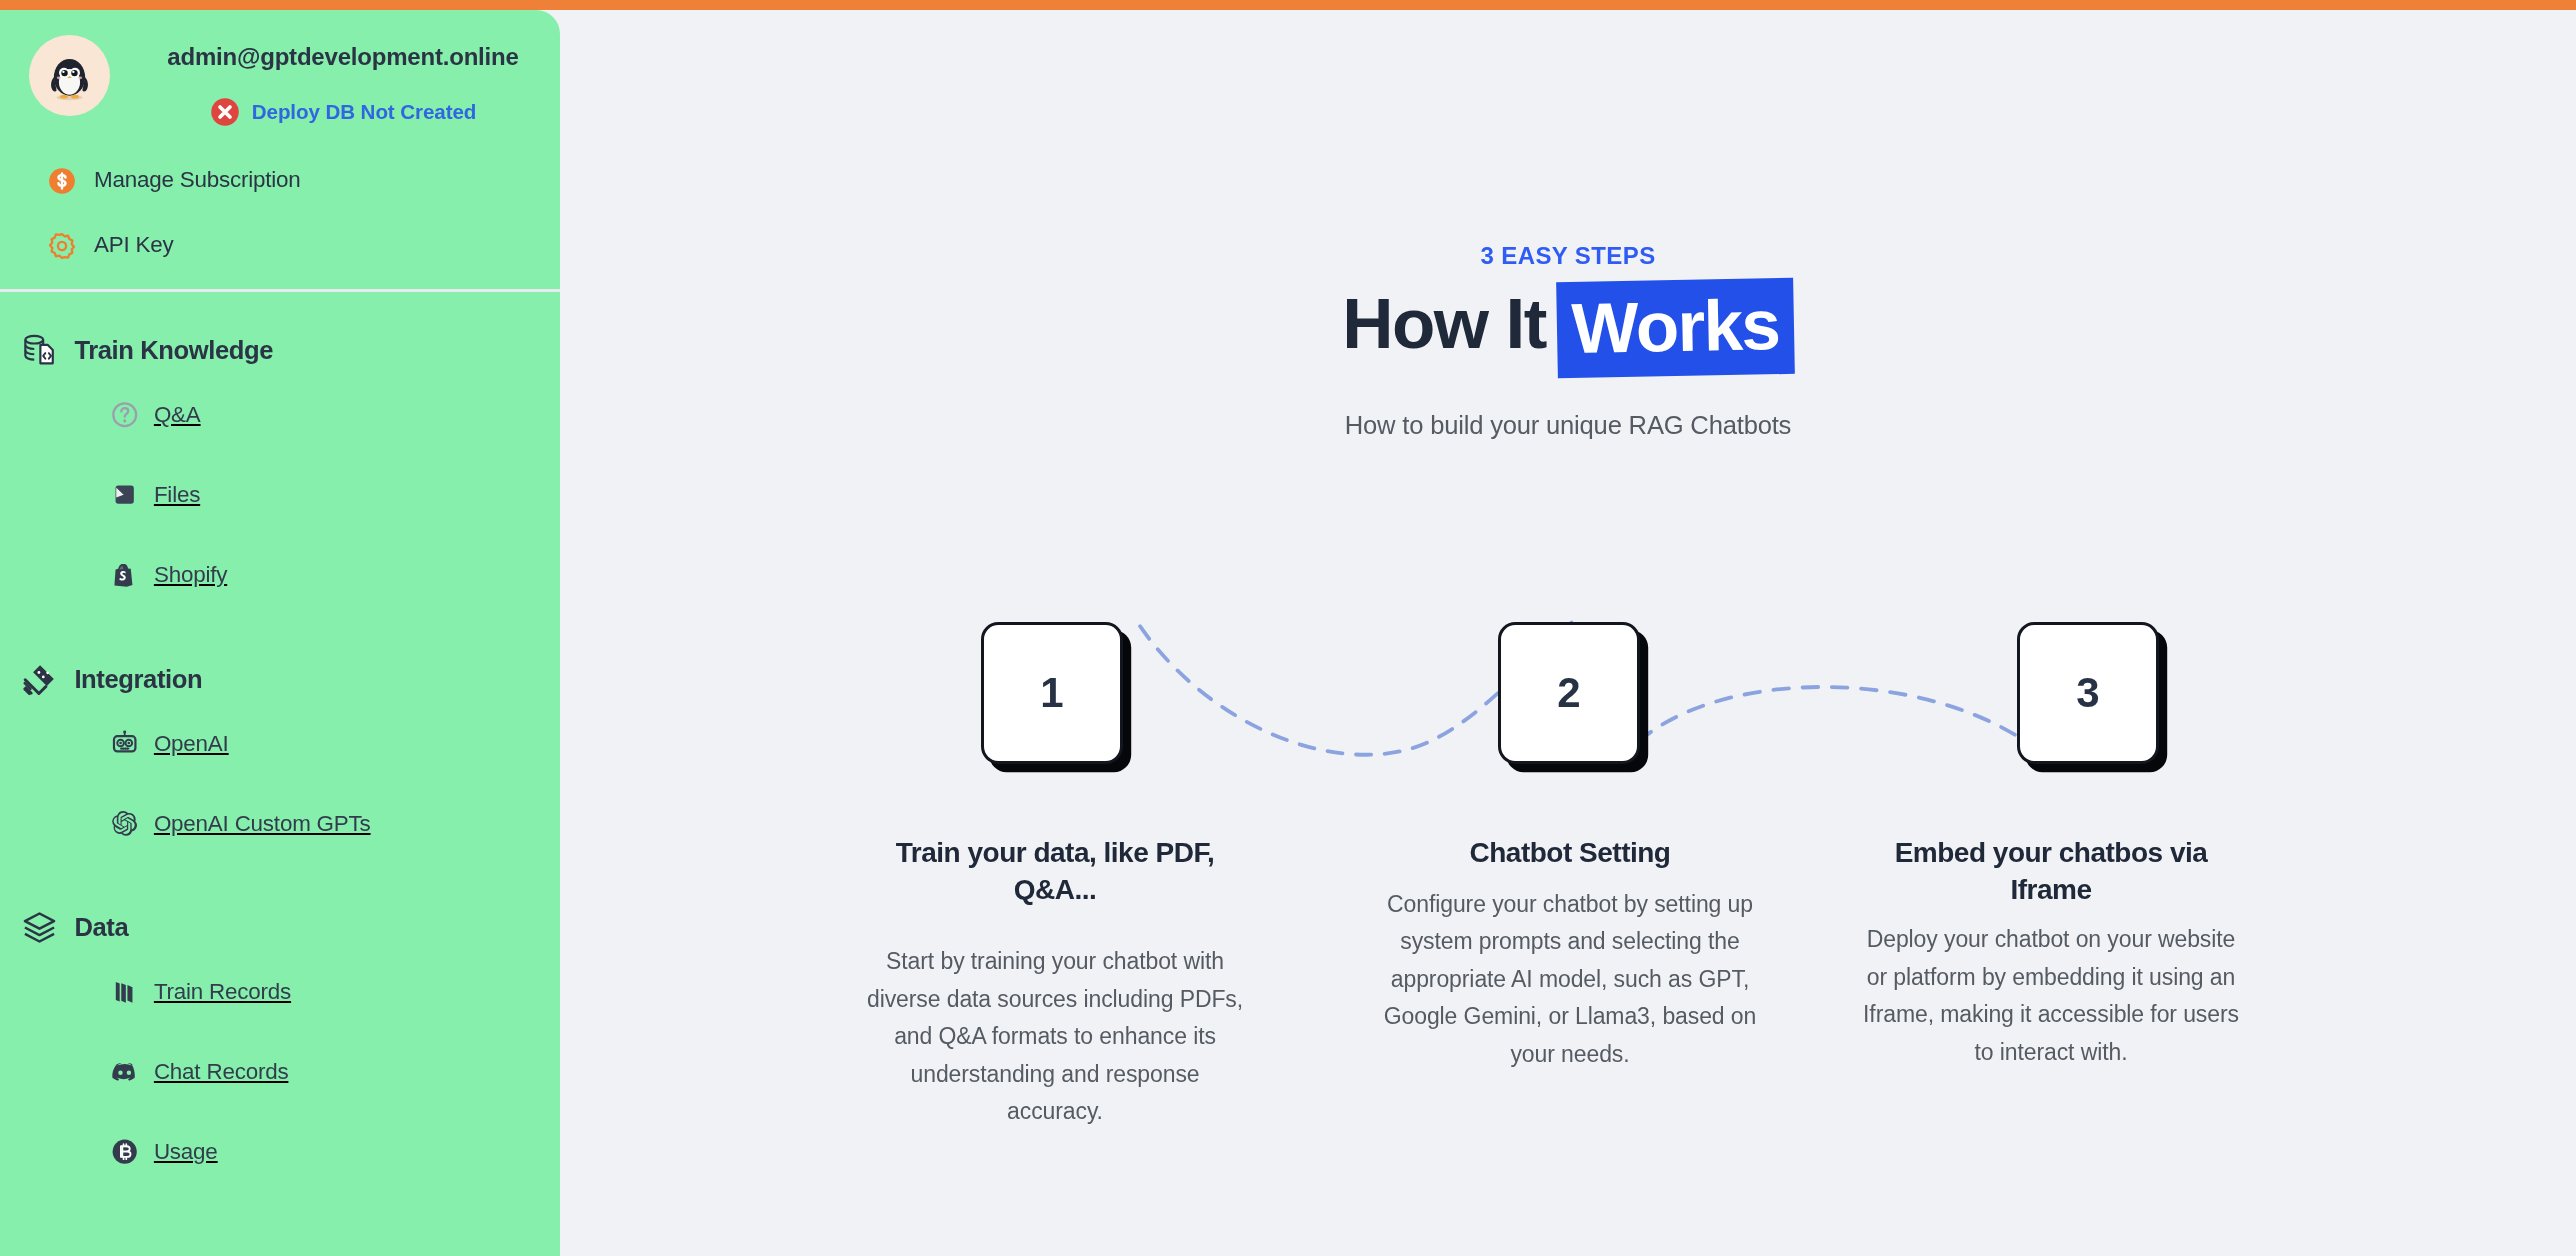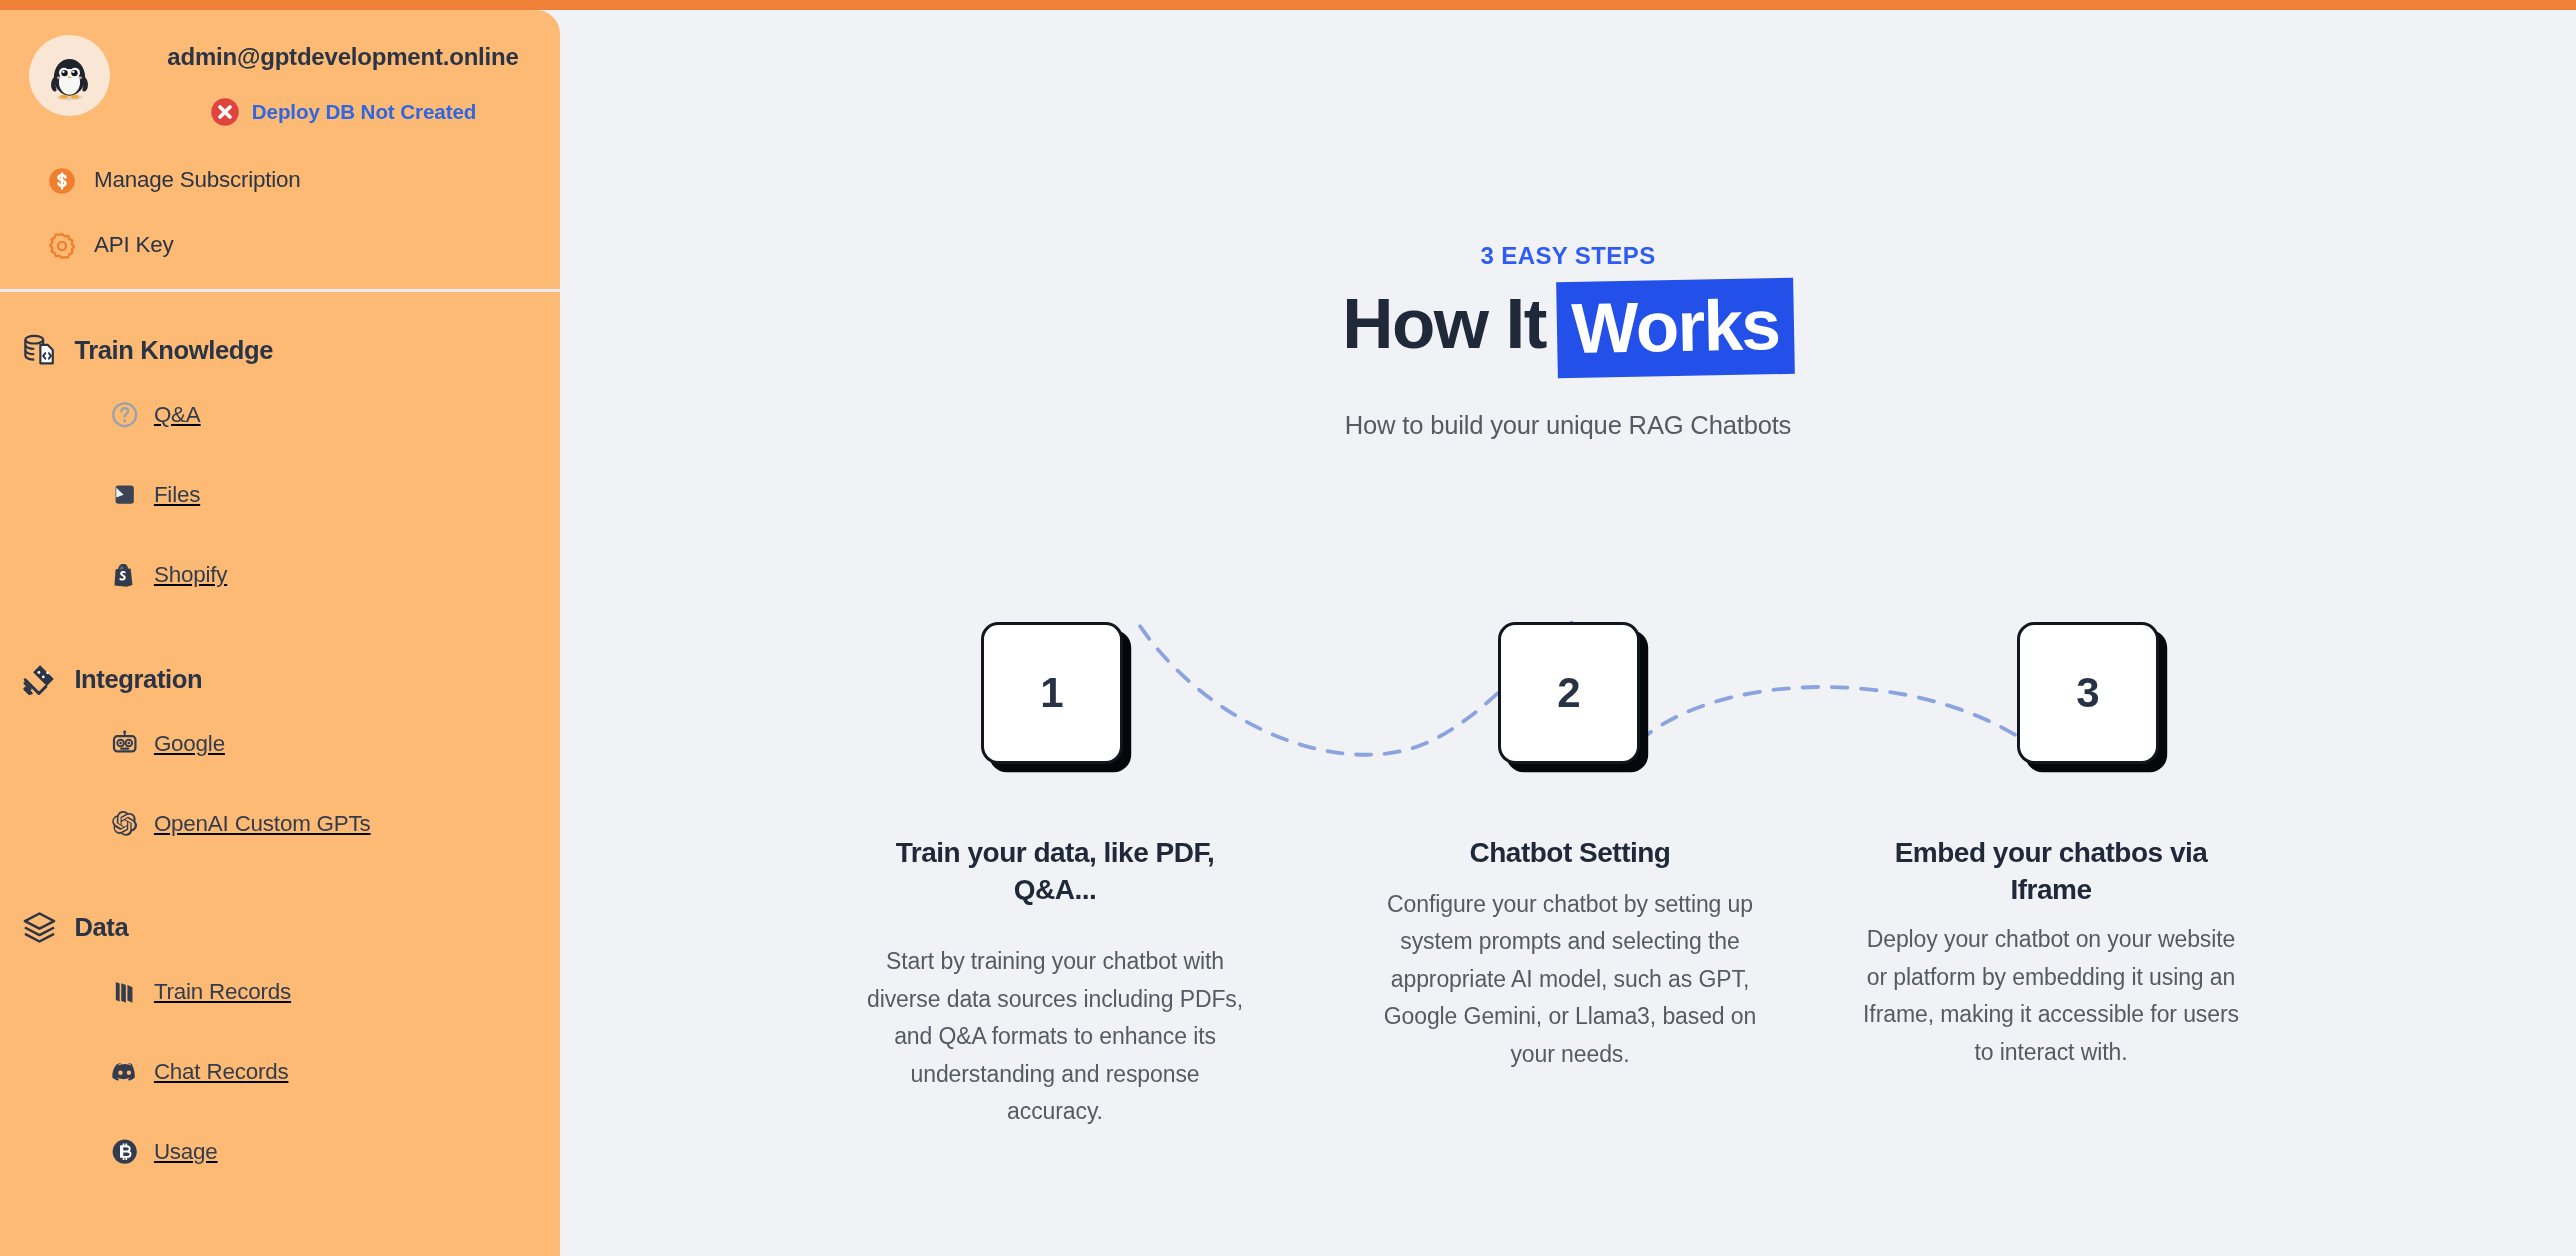--- a/index.html
+++ b/index.html
@@ -13,21 +13,21 @@
   #top-accent-bar {
     position:absolute; top:0; left:0;
     width:2576px; height:10px;
     background:#ef8037;
   }
 
   
   #sidebar {
     position:absolute; top:10px; left:0;
     width:560px; height:1246px;
-    background:#fdba74;
+    background:#86efac;
     border-top-right-radius:24px;
   }
 
   #account-block { position:relative; height:279px; }
   #account-divider {
     position:absolute; left:0; top:279px;
     width:560px; height:2.7px; background:#e8eaee;
   }
 
   #avatar {
@@ -291,21 +291,21 @@
         <path d="M12 1.6v3.1" stroke="#333c4d" stroke-width="1.6" stroke-linecap="round"></path>
         <circle cx="12" cy="1.7" r="1.3" fill="#333c4d"></circle>
         <rect x="2.6" y="5.4" width="18.8" height="13.4" rx="3" fill="none" stroke="#333c4d" stroke-width="1.9"></rect>
         <circle cx="8.4" cy="11.4" r="2.9" fill="none" stroke="#333c4d" stroke-width="1.7"></circle>
         <circle cx="15.6" cy="11.4" r="2.9" fill="none" stroke="#333c4d" stroke-width="1.7"></circle>
         <circle cx="8.4" cy="11.4" r="1.15" fill="#333c4d"></circle>
         <circle cx="15.6" cy="11.4" r="1.15" fill="#333c4d"></circle>
         <path d="M8.6 16.3h6.8" stroke="#333c4d" stroke-width="1.5" stroke-linecap="round"></path>
         <path d="M9.6 15.4v1.8M11.2 15.4v1.8M12.8 15.4v1.8M14.4 15.4v1.8" stroke="#333c4d" stroke-width="0.9"></path>
       </svg>
-      <span class="item-label">Google</span>
+      <span class="item-label">OpenAI</span>
     </div>
 
     <div class="nav-item">
       <svg class="item-icon" viewBox="0 0 24 24">
         <path d="M21.3 9.8a5.4 5.4 0 0 0-.5-4.5 5.5 5.5 0 0 0-5.9-2.6A5.45 5.45 0 0 0 10.7.9a5.5 5.5 0 0 0-5.2 3.8 5.4 5.4 0 0 0-3.6 2.6 5.5 5.5 0 0 0 .7 6.4 5.4 5.4 0 0 0 .5 4.5 5.5 5.5 0 0 0 5.9 2.6 5.45 5.45 0 0 0 4.2 1.8 5.5 5.5 0 0 0 5.2-3.8 5.4 5.4 0 0 0 3.6-2.6 5.5 5.5 0 0 0-.7-6.4zM12.9 21a4.1 4.1 0 0 1-2.6-.9l.1-.1 4.3-2.5a.7.7 0 0 0 .4-.6v-6.1l1.8 1.1v5a4.1 4.1 0 0 1-4 4.1zM4 17.5a4.1 4.1 0 0 1-.5-2.8l.1.1 4.3 2.5a.7.7 0 0 0 .7 0l5.3-3v2.1l-4.4 2.5A4.1 4.1 0 0 1 4 17.5zM2.9 7.9a4.1 4.1 0 0 1 2.2-1.8v5.1a.7.7 0 0 0 .4.6l5.2 3-1.8 1.1-4.3-2.5a4.1 4.1 0 0 1-1.7-5.5zm15 3.5l-5.3-3.1 1.8-1.1 4.3 2.5a4.1 4.1 0 0 1-.6 7.4v-5.1a.7.7 0 0 0-.2-.6zm1.8-2.7l-.1-.1-4.3-2.5a.7.7 0 0 0-.7 0l-5.3 3V7l4.4-2.5a4.1 4.1 0 0 1 6.1 4.2zM8.3 12.6L6.5 11.5v-5a4.1 4.1 0 0 1 6.7-3.2l-.1.1-4.3 2.5a.7.7 0 0 0-.4.6zm1-2.1L11.7 9l2.4 1.4v2.8L11.7 14.6l-2.4-1.4z" fill="#333c4d"></path>
       </svg>
       <span class="item-label">OpenAI Custom GPTs</span>
     </div>
   </div>
 

